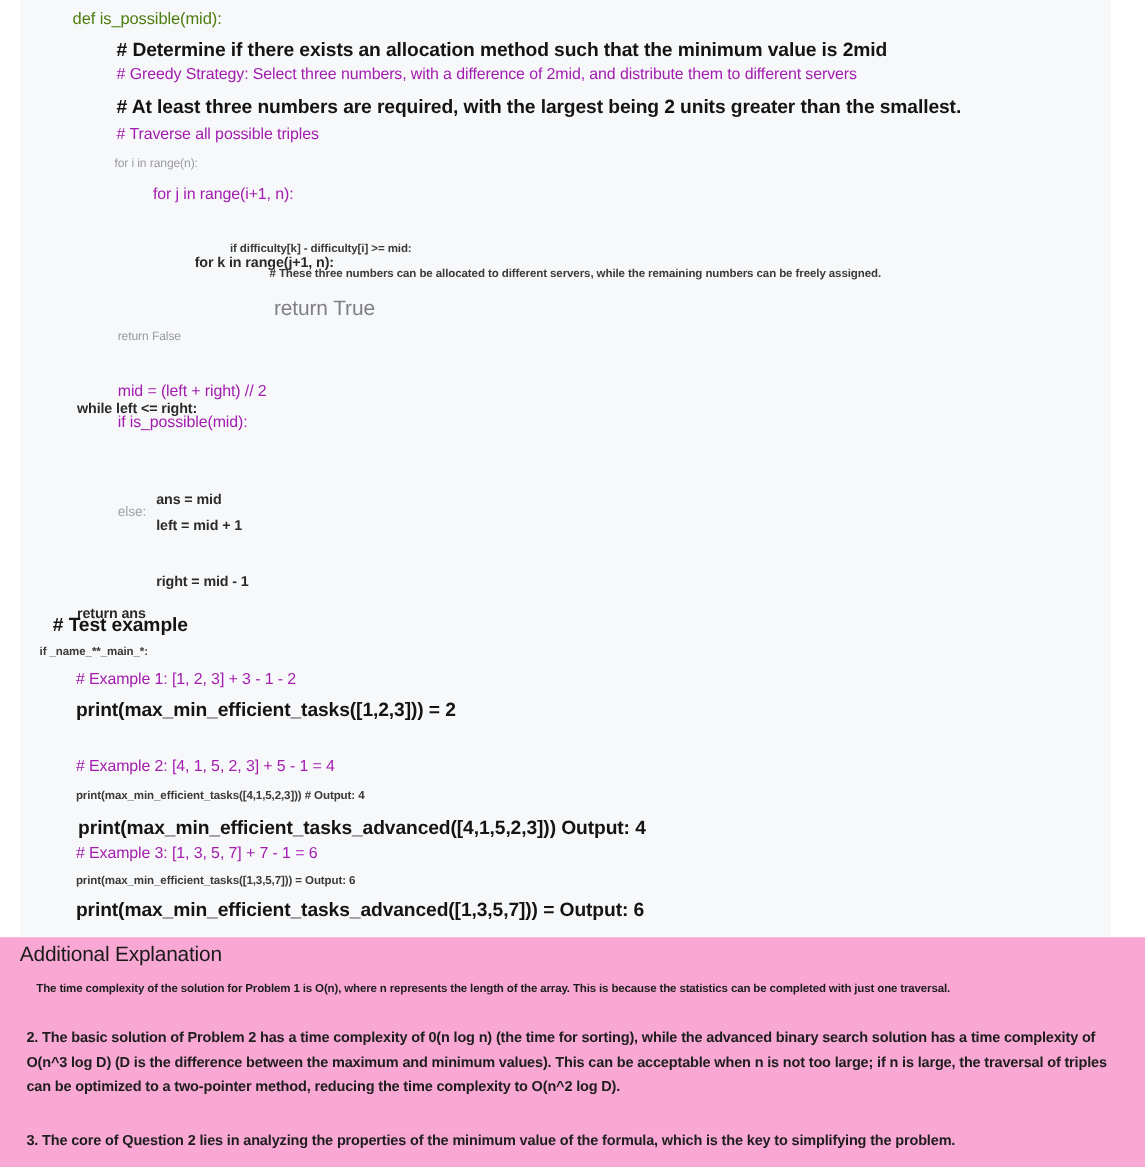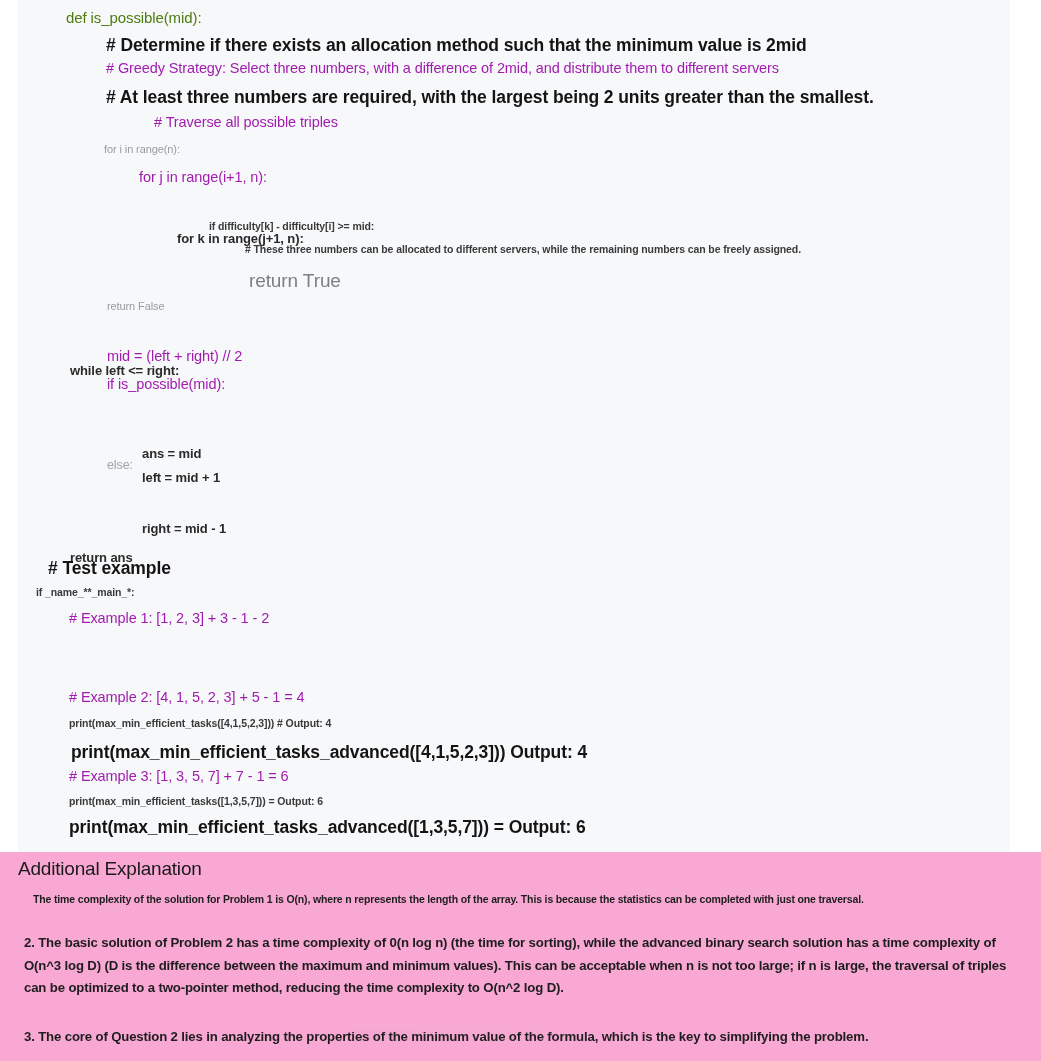--- a/index.html
+++ b/index.html
@@ -136,39 +136,40 @@
   }
 </style>
 </head>
 <body>
 
 <div id="code-block">
     <div class="code-line tier-def" style="position: absolute; left: 48px; top: 10px;">def is_possible(mid):</div>
     <div class="code-line tier-xlarge" style="position: absolute; left: 88px; top: 37px;"># Determine if there exists an allocation method such that the minimum value is 2mid</div>
     <div class="code-line tier-normal" style="position: absolute; left: 88px; top: 61px;"># Greedy Strategy: Select three numbers, with a difference of 2mid, and distribute them to different servers</div>
     <div class="code-line tier-xlarge" style="position: absolute; left: 88px; top: 89px;"># At least three numbers are required, with the largest being 2 units greater than the smallest.</div>
-    <div class="code-line tier-normal" style="position: absolute; left: 88px; top: 115px; margin-left: 48px;"># Traverse all possible triples</div>
+    <div class="code-line tier-normal" style="position: absolute; left: 88px; top: 115px;"># Traverse all possible triples</div>
     <div class="code-line tier-faint" style="position: absolute; left: 86px; top: 144px;">for i in range(n):</div>
     <div class="code-line tier-normal" style="position: absolute; left: 121px; top: 170px;">for j in range(i+1, n):</div>
     <div class="code-line tier-mid" style="position: absolute; left: 159px; top: 192px;">for k in range(j+1, n):</div>
     <div class="code-line tier-small" style="position: absolute; left: 191px; top: 221px;">if difficulty[k] - difficulty[i] &gt;= mid:</div>
     <div class="code-line tier-small" style="position: absolute; left: 227px; top: 244px;"># These three numbers can be allocated to different servers, while the remaining numbers can be freely assigned.</div>
     <div class="code-line tier-big-soft" style="position: absolute; left: 231px; top: 271px;">return True</div>
     <div class="code-line tier-faint" style="position: absolute; left: 89px; top: 301px;">return False</div>
     <div class="code-line tier-mid" style="position: absolute; left: 52px; top: 324px;">while left &lt;= right:</div>
     <div class="code-line tier-normal" style="position: absolute; left: 89px; top: 349px;">mid = (left + right) // 2</div>
     <div class="code-line tier-normal" style="position: absolute; left: 89px; top: 377px;">if is_possible(mid):</div>
     <div class="code-line tier-mid" style="position: absolute; left: 124px; top: 407px;">ans = mid</div>
     <div class="code-line tier-mid" style="position: absolute; left: 124px; top: 431px;">left = mid + 1</div>
     <div class="code-line tier-faint2" style="position: absolute; left: 89px; top: 459px;">else:</div>
     <div class="code-line tier-mid" style="position: absolute; left: 124px; top: 482px;">right = mid - 1</div>
     <div class="code-line tier-mid" style="position: absolute; left: 52px; top: 511px;">return ans</div>
     <div class="code-line tier-xlarge" style="position: absolute; left: 30px; top: 560px;"># Test example</div>
     <div class="code-line tier-small" style="position: absolute; left: 18px; top: 587px;">if _name_**_main_*:</div>
     <div class="code-line tier-normal" style="position: absolute; left: 51px; top: 611px;"># Example 1: [1, 2, 3] + 3 - 1 - 2</div>
+    <div class="code-line tier-xlarge" style="position: absolute; left: 51px; top: 637px;">print(max_min_efficient_tasks([1,2,3])) = 2</div>
     <div class="code-line tier-normal" style="position: absolute; left: 51px; top: 690px;"># Example 2: [4, 1, 5, 2, 3] + 5 - 1 = 4</div>
     <div class="code-line tier-small" style="position: absolute; left: 51px; top: 718px;">print(max_min_efficient_tasks([4,1,5,2,3])) # Output: 4</div>
     <div class="code-line tier-xlarge" style="position: absolute; left: 53px; top: 744px;">print(max_min_efficient_tasks_advanced([4,1,5,2,3])) Output: 4</div>
     <div class="code-line tier-normal" style="position: absolute; left: 51px; top: 769px;"># Example 3: [1, 3, 5, 7] + 7 - 1 = 6</div>
     <div class="code-line tier-small" style="position: absolute; left: 51px; top: 796px;">print(max_min_efficient_tasks([1,3,5,7])) = Output: 6</div>
     <div class="code-line tier-xlarge" style="position: absolute; left: 51px; top: 819px;">print(max_min_efficient_tasks_advanced([1,3,5,7])) = Output: 6</div>
   </div>
 
 <div id="explanation">
   <div id="exp-title">Additional Explanation</div>

